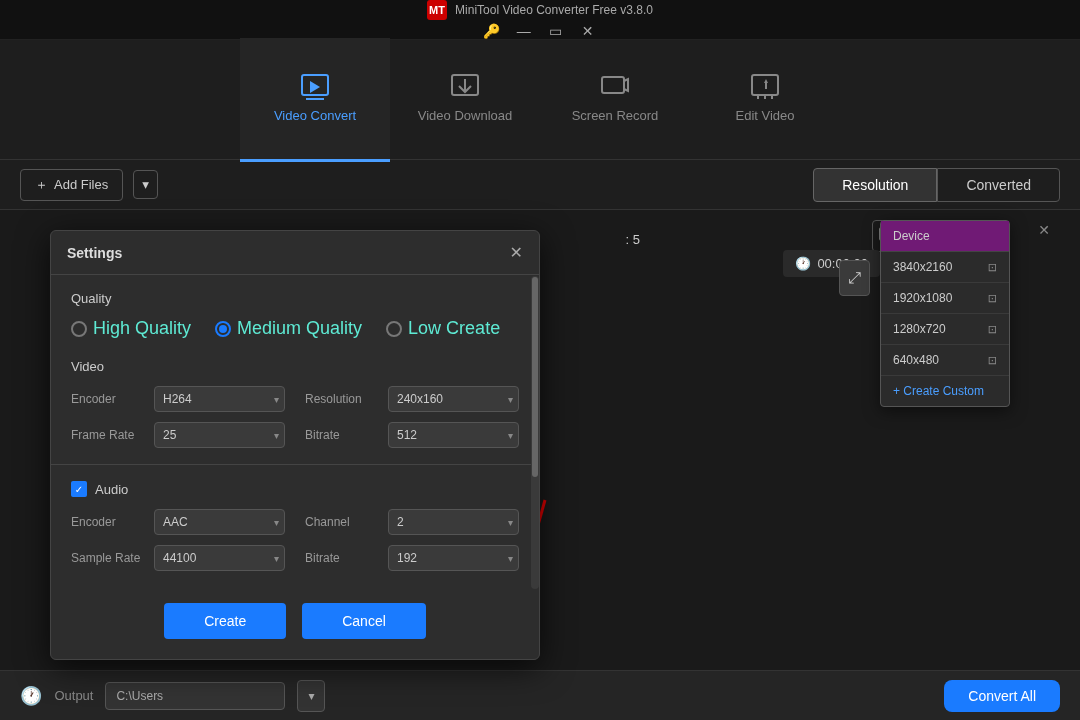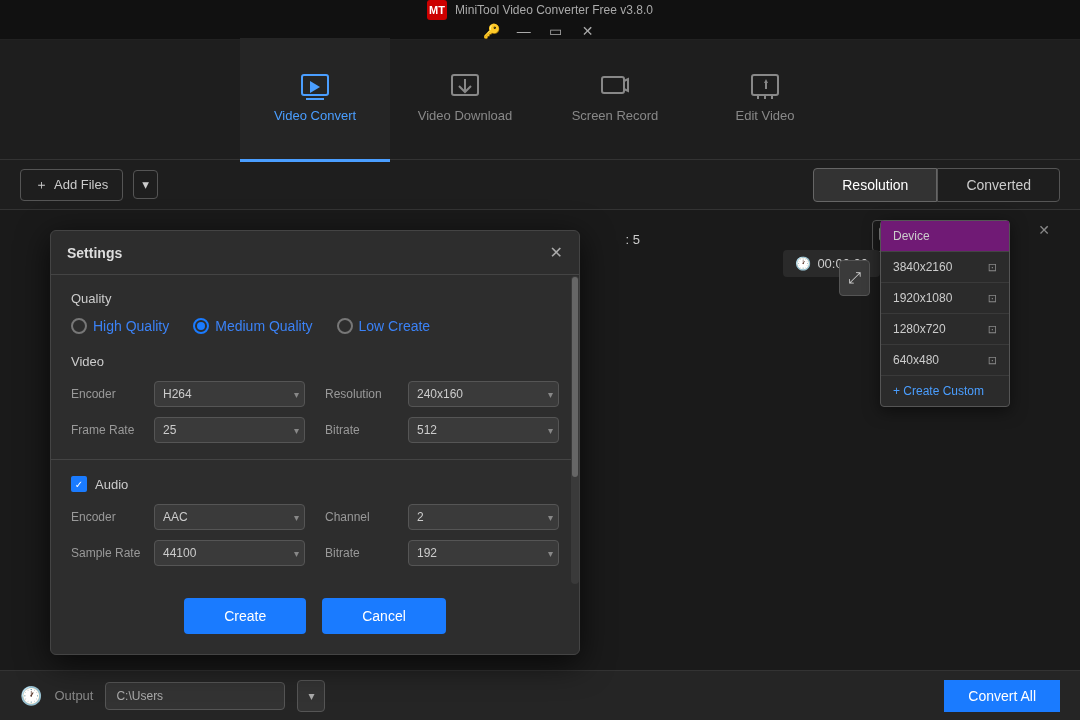--- a/index.html
+++ b/index.html
@@ -217,21 +217,21 @@
       width: 80px;
       height: 120px;
       z-index: 15;
     }
 
     
     #settings-dialog {
       position: absolute;
       top: 20px;
       left: 50px;
-      width: 530px;
+      width: 490px;
       background: #2d2d2d;
       border: 1px solid #444;
       border-radius: 6px;
       z-index: 20;
       box-shadow: 0 8px 32px rgba(0,0,0,0.7);
       padding-bottom: 20px;
     }
     #dialog-header {
       display: flex;
       align-items: center;
@@ -265,22 +265,22 @@
       display: flex;
       align-items: center;
       gap: 24px;
       margin-bottom: 20px;
     }
     .radio-option {
       display: flex;
       align-items: center;
       gap: 6px;
       cursor: pointer;
-      font-size: 14px;
-      color: #3b82f6;
+      font-size: 18px;
+      color: #5eead4;
     }
     .radio-circle {
       width: 16px;
       height: 16px;
       border-radius: 50%;
       border: 2px solid #777;
       display: flex;
       align-items: center;
       justify-content: center;
     }
@@ -418,21 +418,21 @@
       border-radius: 4px;
       color: #aaa;
       padding: 6px 10px;
       font-size: 12px;
       width: 180px;
     }
     #convert-all-btn {
       margin-left: auto;
       background: #1a7bff;
       border: none;
-      border-radius: 0;
+      border-radius: 8px;
       color: #fff;
       padding: 8px 24px;
       font-size: 14px;
       cursor: pointer;
     }
     #bottom-arrow {
       background: #333;
       border: 1px solid #555;
       border-radius: 4px;
       color: #aaa;

